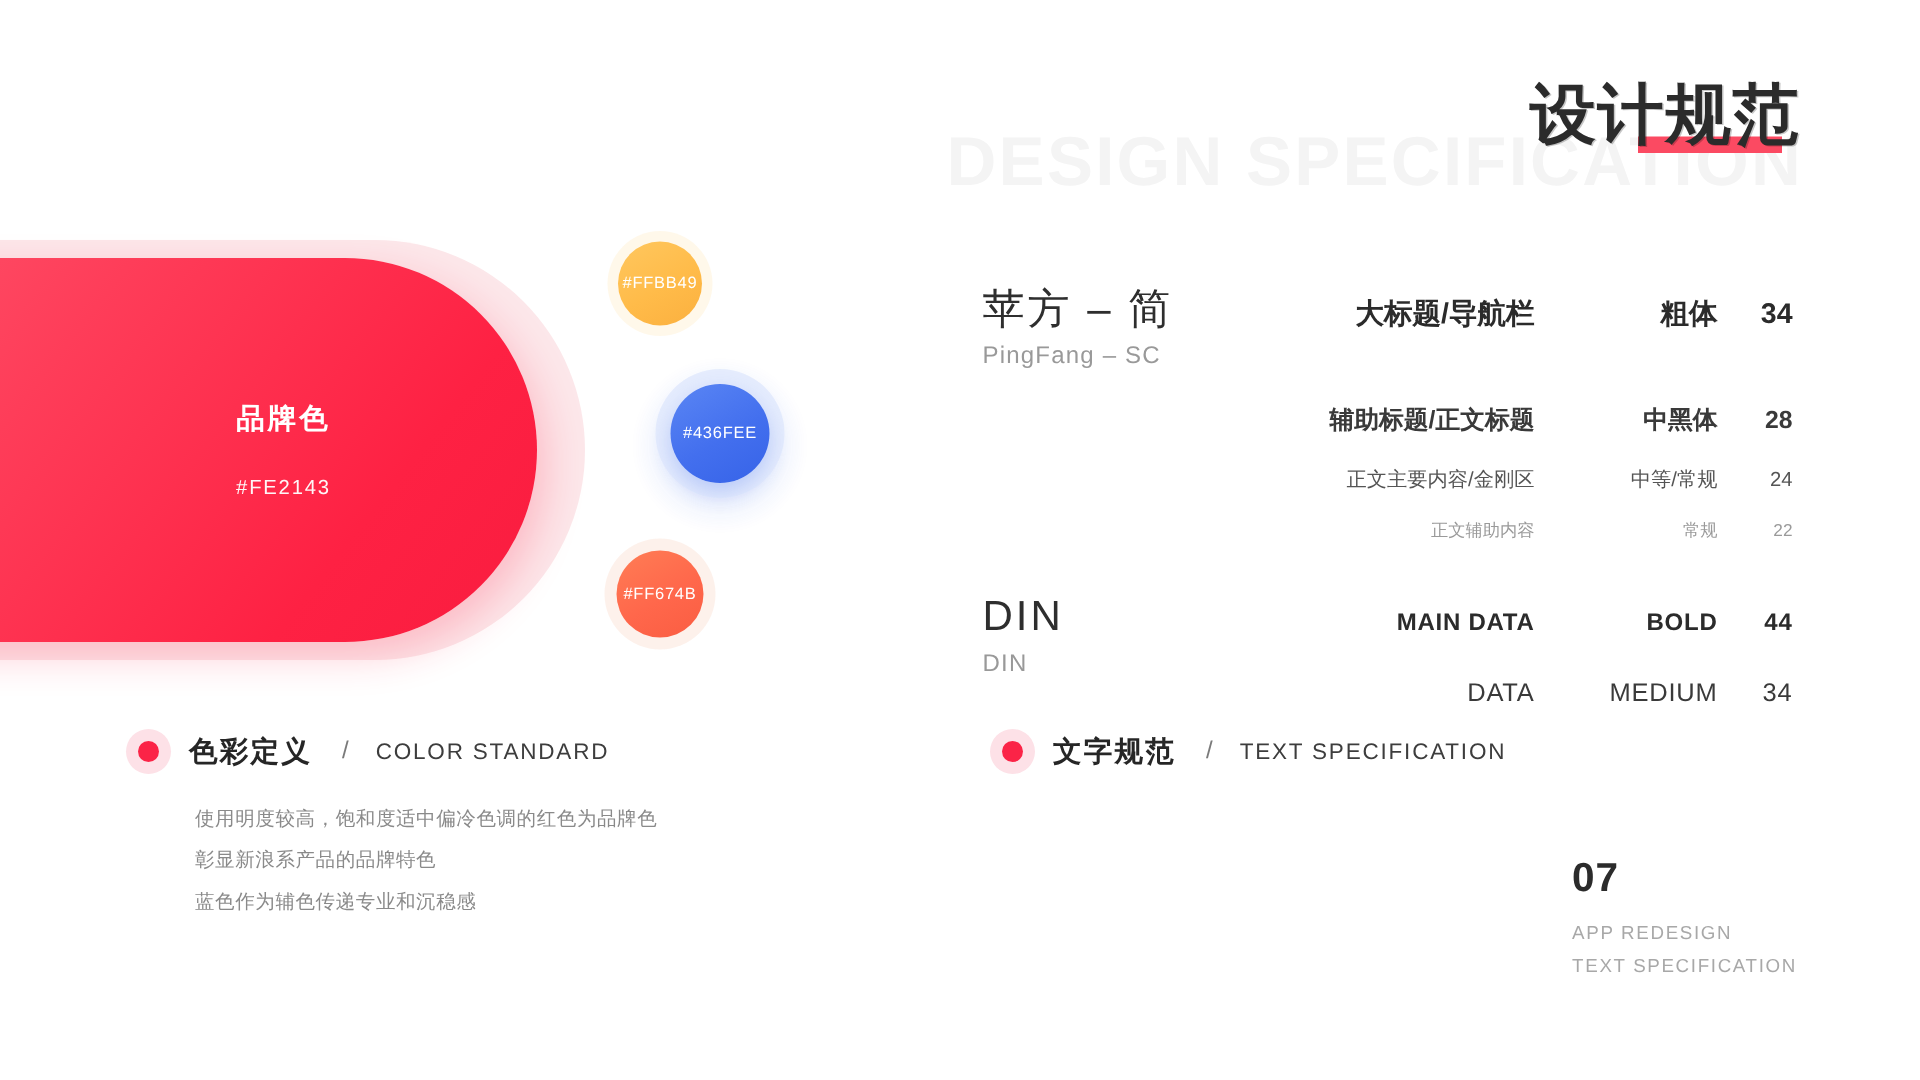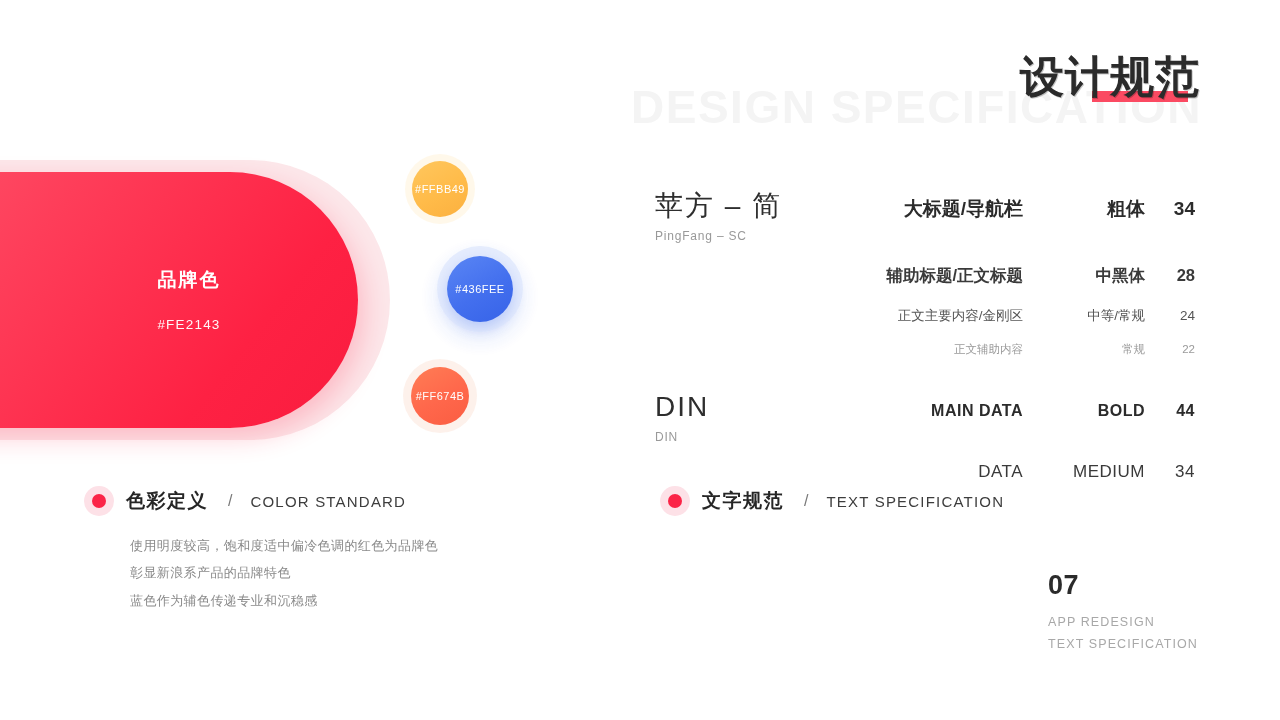--- a/index.html
+++ b/index.html
@@ -182,39 +182,39 @@
   .col-size   { width: 50px; flex: none; text-align: right; }
 
   .family-name {
     font-size: 28px;
     font-weight: 400;
     color: #2e2e2e;
     letter-spacing: 2px;
     line-height: 1.15;
   }
   .family-sub {
-    font-size: 12px;
+    font-size: 16px;
     color: #999999;
     letter-spacing: .8px;
     margin-top: 7px;
   }
 
   .r1 { font-size: 19px; font-weight: 700; color: #2b2b2b; }
   .r2 { font-size: 16.5px; font-weight: 600; color: #3a3a3a; }
   .r3 { font-size: 13.5px; font-weight: 400; color: #555555; }
   .r4 { font-size: 11.5px; font-weight: 400; color: #9a9a9a; }
 
   .d1 { font-size: 16px; font-weight: 600; color: #2b2b2b; letter-spacing: .5px; }
   .d2 { font-size: 17px; font-weight: 500; color: #3a3a3a; letter-spacing: .5px; }
 
   .row-gap-1 { margin-top: 22px; }
   .row-gap-2 { margin-top: 20px; }
   .row-gap-3 { margin-top: 17px; }
   .din-block { margin-top: 34px; }
-  .din-gap   { margin-top: 18px; }
+  .din-gap   { }
 
   
   .section {
     position: absolute;
   }
   .sec-left  { left: 84px;  top: 486px; width: 470px; }
   .sec-right { left: 660px; top: 486px; width: 470px; }
 
   .sec-head {
     display: flex;

